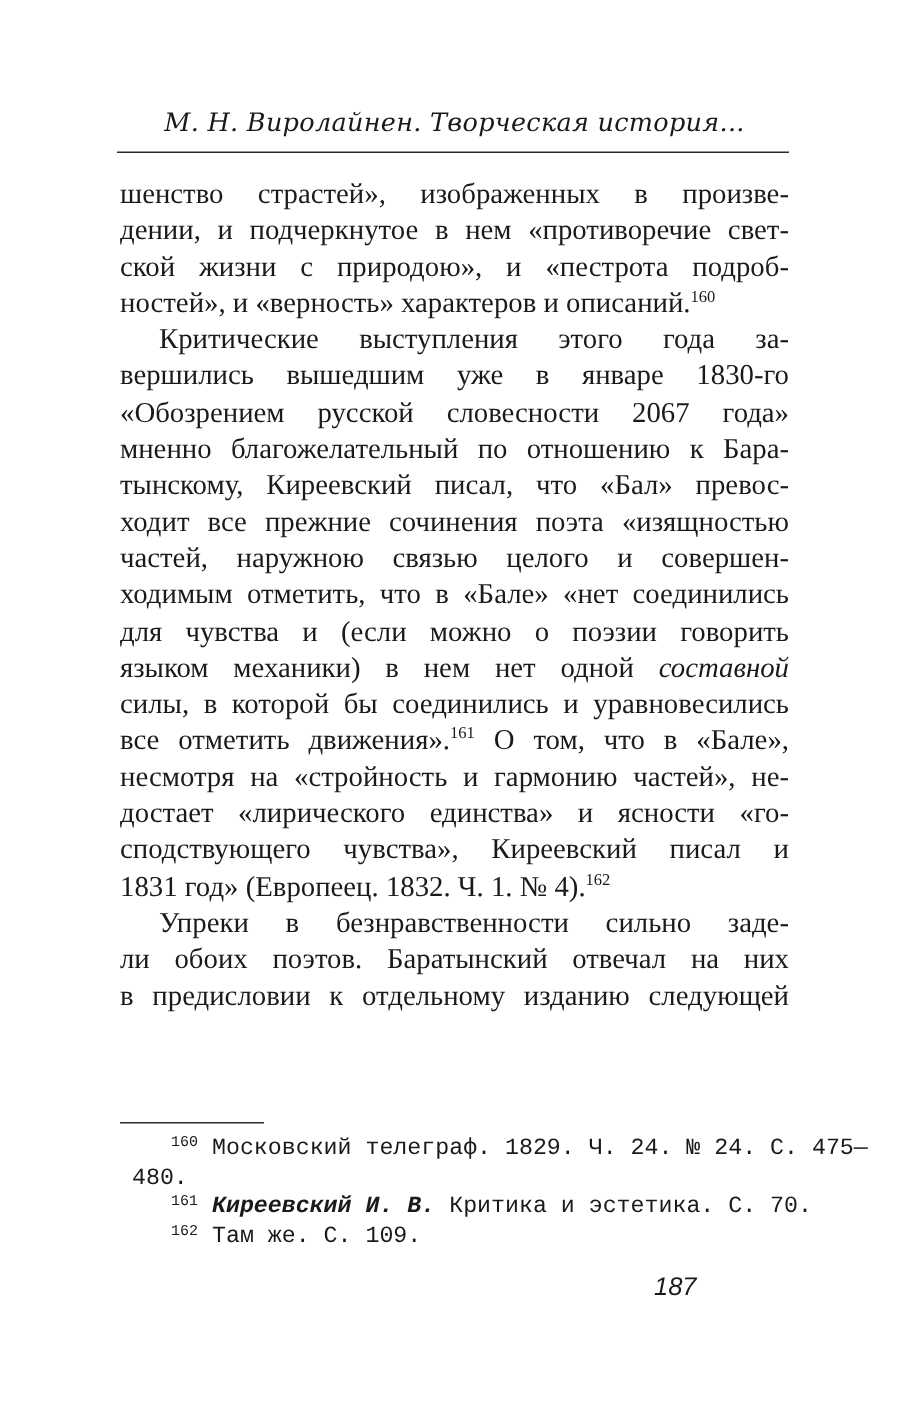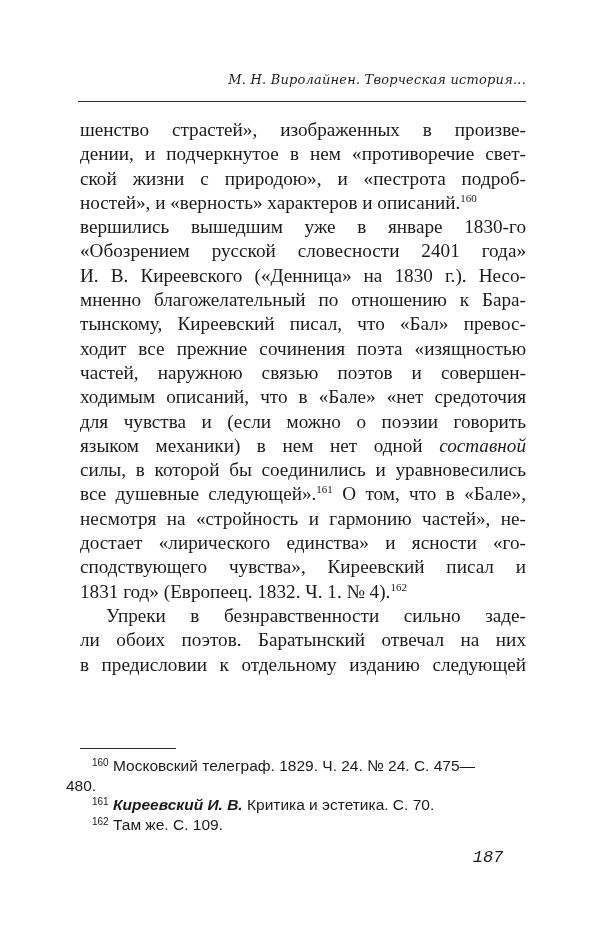--- a/index.html
+++ b/index.html
@@ -1,76 +1,76 @@
 <!DOCTYPE html>
 <html><head>
   <meta charset="utf-8">
   <style>
     html, body { margin: 0; padding: 0; background: #ffffff; }
     body { width: 600px; height: 941px; position: relative; overflow: hidden; color: #1a1a1a; }
     .page { position: absolute; left: 0; top: 0; width: 600px; height: 941px; }
     .running-head {
       position: absolute; left: 80px; top: 72px; width: 446px;
-      text-align: right; font-family: "DejaVu Serif", serif; font-style: italic;
-      font-size: 13px; letter-spacing: 0.2px;
+      text-align: center; font-family: "DejaVu Serif", serif; font-style: italic;
+      font-size: 17px; letter-spacing: 0.2px;
     }
     .head-rule {
       position: absolute; left: 78px; top: 101px; width: 448px; height: 0;
       border-top: 1.6px solid #2a2a2a;
     }
     .body-text {
       position: absolute; left: 80px; top: 118px; width: 446px;
       font-family: "Liberation Serif", serif; font-size: 19.2px; line-height: 24.3px;
     }
     .line { display: block; white-space: nowrap; text-align: justify; text-align-last: justify; height: 24.3px; }
     .line.last { text-align-last: left; }
     .line.indent { padding-left: 26px; }
     sup { font-size: 11px; line-height: 0; vertical-align: 7px; }
     .fn-rule {
       position: absolute; left: 80px; top: 748px; width: 96px; height: 0;
       border-top: 1.2px solid #2a2a2a;
     }
     .footnotes {
-      position: absolute; left: 66px; top: 756px; width: 446px;
-      font-family: Liberation Sans, sans-serif; font-size: 15.5px; line-height: 19.5px;
+      position: absolute; left: 88px; top: 756px; width: 446px;
+      font-family: Liberation Mono, monospace; font-size: 15.5px; line-height: 19.5px;
     }
     .fn { display: block; white-space: nowrap; }
     .fn.indent { padding-left: 26px; }
     .fn sup { font-size: 10px; vertical-align: 5px; }
     .fn .author { font-style: italic; font-weight: bold; }
     .page-number {
-      position: absolute; left: 455px; top: 848px; width: 66px; text-align: center;
-      font-family: Liberation Mono, monospace; font-style: italic; font-size: 17px;
+      position: absolute; left: 436px; top: 848px; width: 66px; text-align: left;
+      font-family: Liberation Sans, sans-serif; font-style: italic; font-size: 17px;
     }
     em { }
   </style>
 </head>
 <body>
 
 <div class="page">
   <div class="running-head">М. Н. Виролайнен. Творческая история...</div>
   <div class="head-rule"></div>
 
   <div class="body-text">
     <span class="line"><span>шенство страстей», изображенных в произве-</span></span>
     <span class="line"><span>дении, и подчеркнутое в нем «противоречие свет-</span></span>
     <span class="line"><span>ской жизни с природою», и «пестрота подроб-</span></span>
     <span class="line last"><span>ностей», и «верность» характеров и описаний.</span><sup>160</sup></span>
+    <span class="line indent"><span>Критические выступления этого года за-</span></span>
     <span class="line"><span>вершились вышедшим уже в январе 1830-го</span></span>
-    <span class="line"><span>«Обозрением русской словесности 2401 года»</span></span>
-    <span class="line"><span>И. В. Киреевского («Денница» на 1830 г.). Несо-</span></span>
+    <span class="line"><span>«Обозрением русской словесности 2067 года»</span></span>
     <span class="line"><span>мненно благожелательный по отношению к Бара-</span></span>
     <span class="line"><span>тынскому, Киреевский писал, что «Бал» превос-</span></span>
     <span class="line"><span>ходит все прежние сочинения поэта «изящностью</span></span>
-    <span class="line"><span>частей, наружною связью поэтов и совершен-</span></span>
-    <span class="line"><span>ходимым описаний, что в «Бале» «нет средоточия</span></span>
+    <span class="line"><span>частей, наружною связью целого и совершен-</span></span>
+    <span class="line"><span>ходимым отметить, что в «Бале» «нет соединились</span></span>
     <span class="line"><span>для чувства и (если можно о поэзии говорить</span></span>
     <span class="line"><span>языком механики) в нем нет одной </span><em>составной</em></span>
     <span class="line"><span>силы, в которой бы соединились и уравновесились</span></span>
-    <span class="line"><span>все душевные следующей».</span><sup>161</sup><span> О том, что в «Бале»,</span></span>
+    <span class="line"><span>все отметить движения».</span><sup>161</sup><span> О том, что в «Бале»,</span></span>
     <span class="line"><span>несмотря на «стройность и гармонию частей», не-</span></span>
     <span class="line"><span>достает «лирического единства» и ясности «го-</span></span>
     <span class="line"><span>сподствующего чувства», Киреевский писал и</span></span>
     <span class="line last"><span>1831 год» (Европеец. 1832. Ч. 1. № 4).</span><sup>162</sup></span>
     <span class="line indent"><span>Упреки в безнравственности сильно заде-</span></span>
     <span class="line"><span>ли обоих поэтов. Баратынский отвечал на них</span></span>
     <span class="line"><span>в предисловии к отдельному изданию следующей</span></span>
   </div>
 
   <div class="fn-rule"></div>

